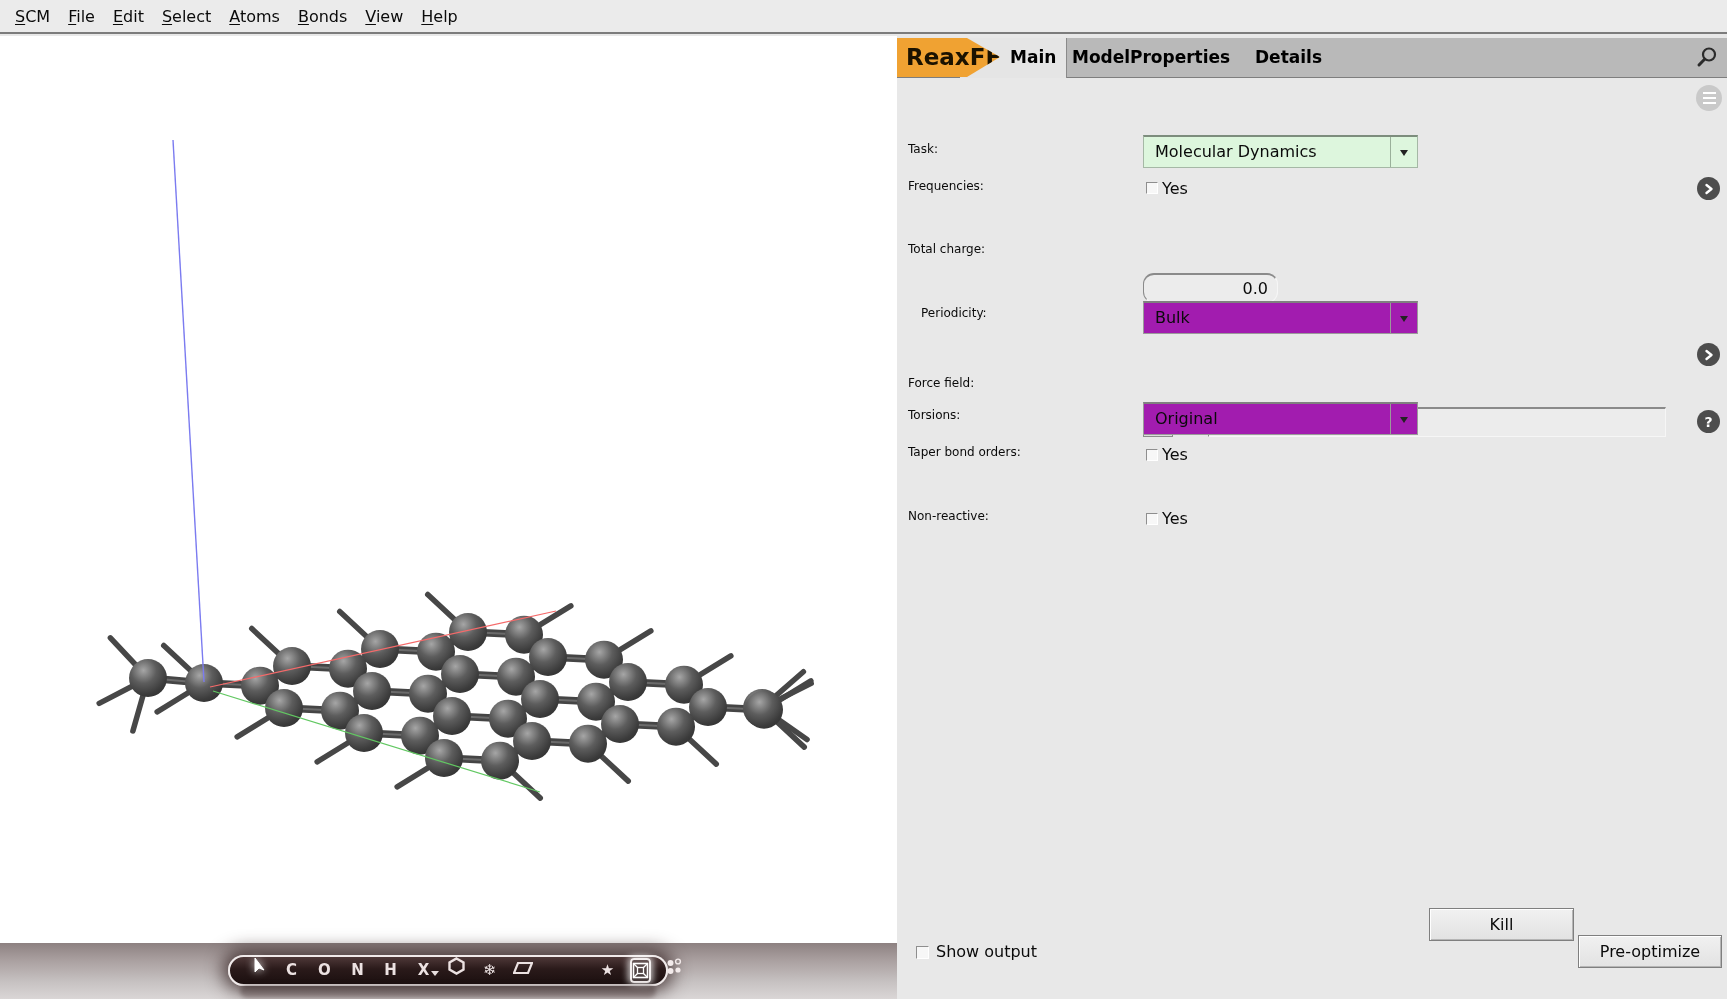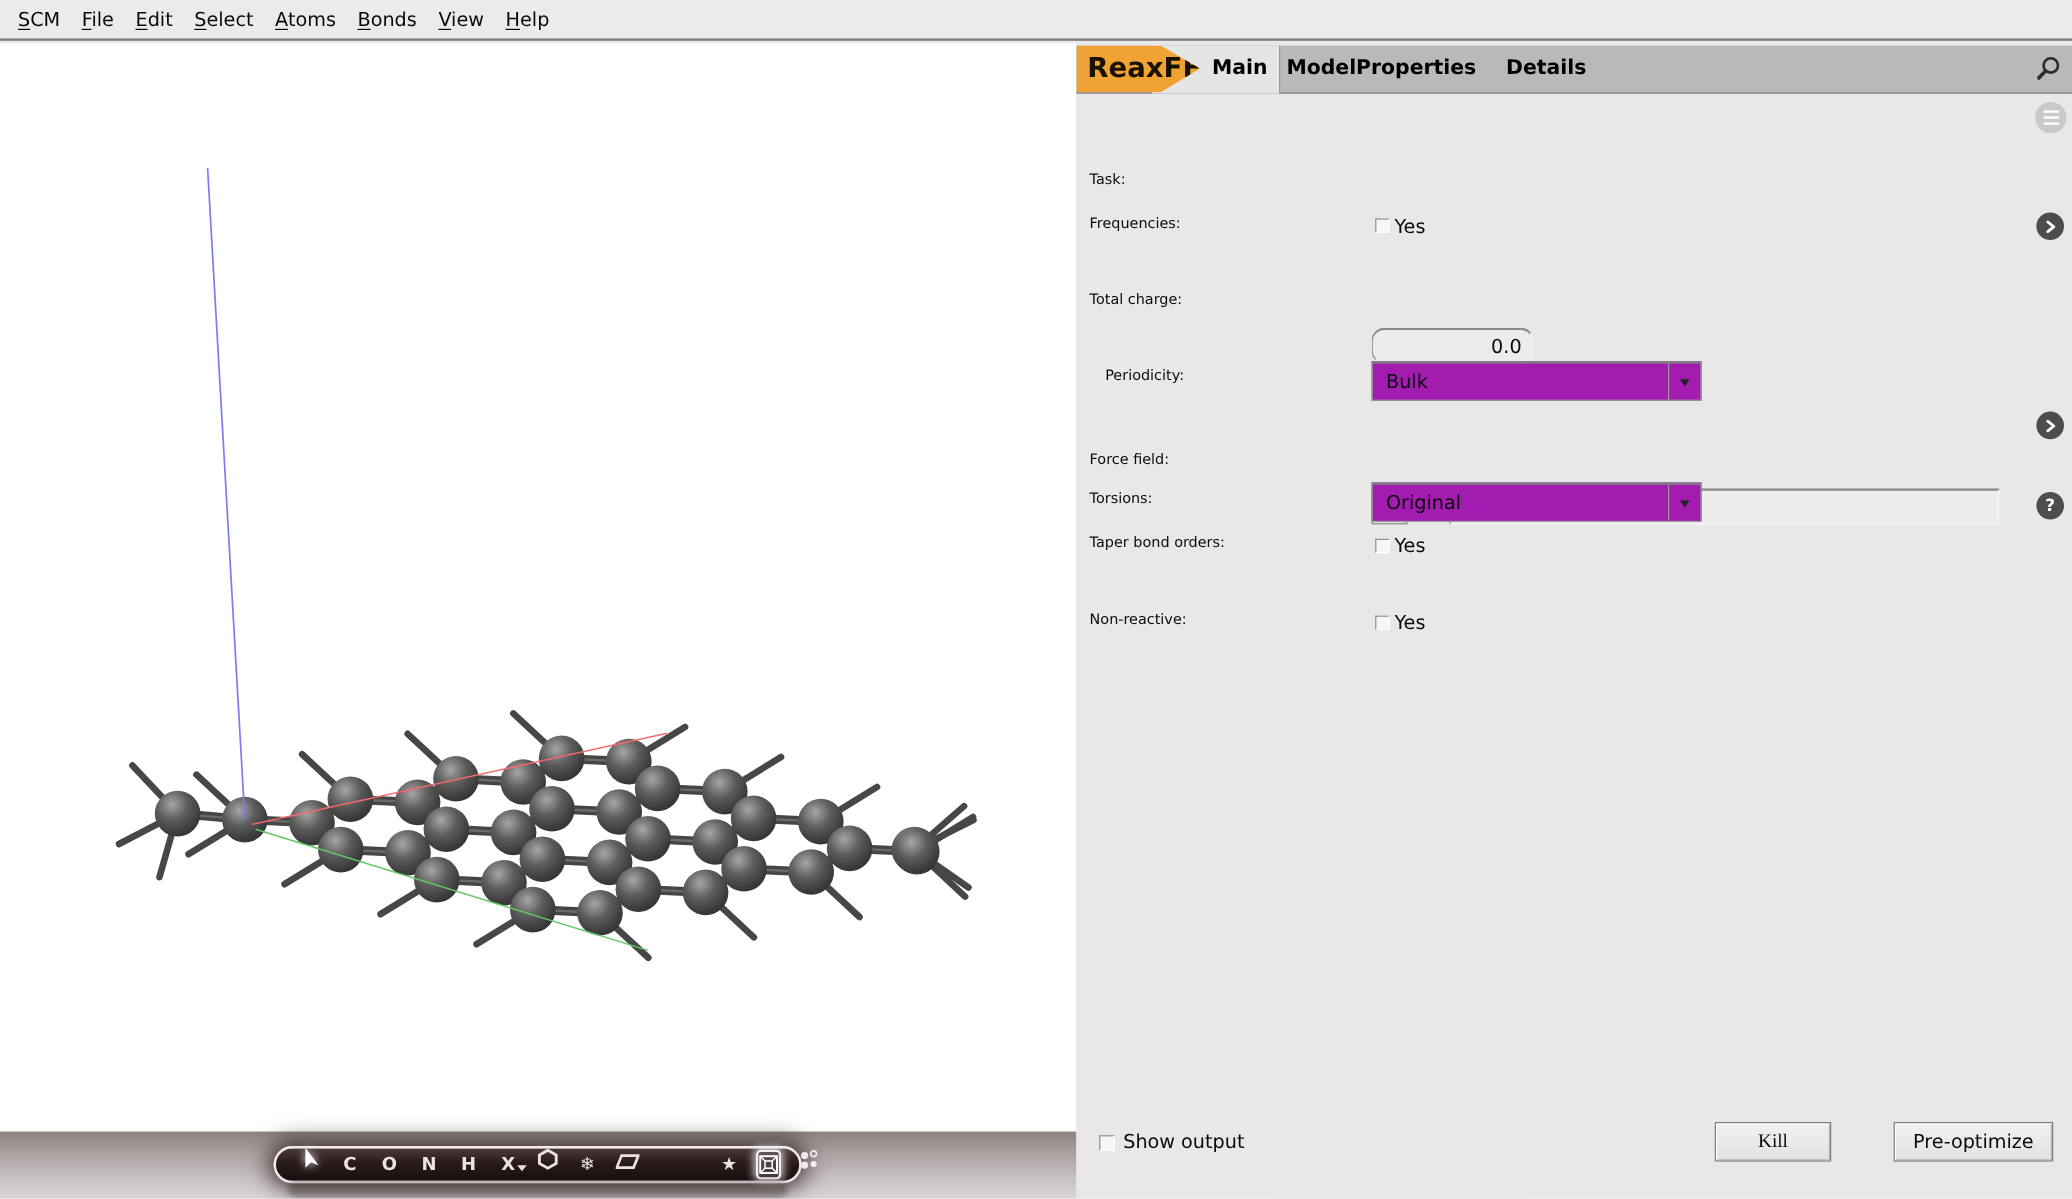--- a/index.html
+++ b/index.html
@@ -80,22 +80,22 @@
 
   .circle-btn{position:absolute;width:23px;height:23px;border-radius:50%;background:#4d4d4d;cursor:pointer;
               display:flex;align-items:center;justify-content:center;color:#fff;font-weight:bold;font-size:14px;}
   #more-task{left:800px;top:141px;}
   #more-periodicity{left:800px;top:307px;}
   #help-ff{left:800px;top:374px;}
 
   .pbtn{position:absolute;height:33px;box-sizing:border-box;background:linear-gradient(#f1f1f1,#e2e2e2);
         border:1px solid #7f7f7f;box-shadow:inset 1px 1px 0 #fff, inset -1px -1px 0 #b5b5b5;
         font-size:16px;text-align:center;line-height:30px;cursor:pointer;font-family:inherit;color:#0a0a0a;}
-  #kill-btn{left:532px;top:899px;width:97px;font-family:Liberation Serif, serif;}
-  #preopt-btn{left:681px;top:899px;width:133px;}
+  #kill-btn{left:532px;top:872px;width:145px;}
+  #preopt-btn{left:681px;top:899px;width:144px;}
 </style>
 </head>
 <body>
 
 <div id="app">
 
   <div id="menubar">
       <div class="menu-item"><u>S</u>CM</div>
       <div class="menu-item"><u>F</u>ile</div>
       <div class="menu-item"><u>E</u>dit</div>
@@ -331,20 +331,26 @@
       </svg>
     </div>
 
     <div id="burger">
         <i></i>
         <i></i>
         <i></i>
       </div>
 
     <div class="flabel" style="left:11px;top:106px;">Task:</div>
+    <div class="dd green" style="left:246px;top:99px;">
+      <span class="dd-text">Molecular Dynamics</span>
+      <span class="dd-btn">
+          <i class="dd-arrow"></i>
+        </span>
+    </div>
     <div class="circle-btn" id="more-task">
       <svg width="10" height="12" viewBox="0 0 10 12">
         <polyline points="2.5,2 7.5,6 2.5,10" fill="none" stroke="#fff" stroke-width="2.4" stroke-linecap="round" stroke-linejoin="round"></polyline>
       </svg>
     </div>
 
     <div class="flabel" style="left:11px;top:143px;">Frequencies:</div>
     <span class="cbox" style="left:249px;top:146px;"></span>
     <div class="cbox-label" style="left:265px;top:143px;">Yes</div>
 

